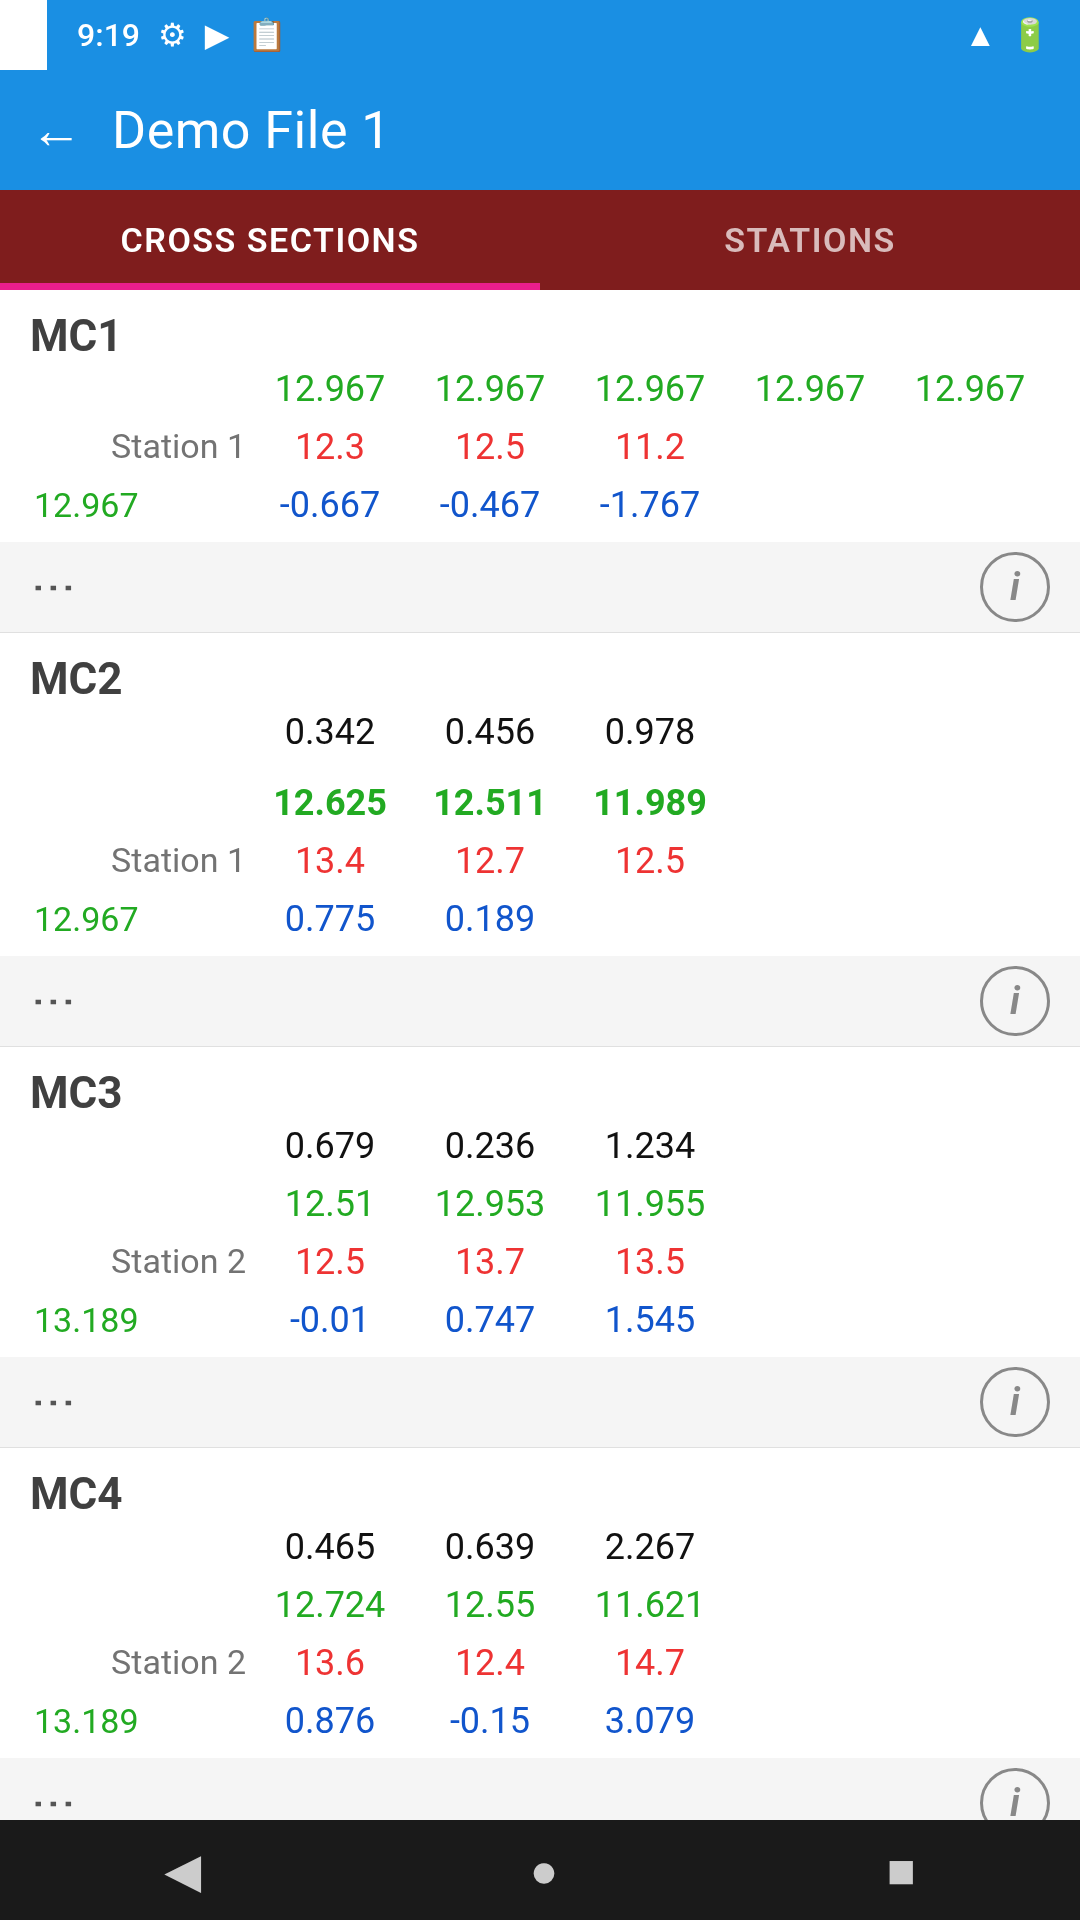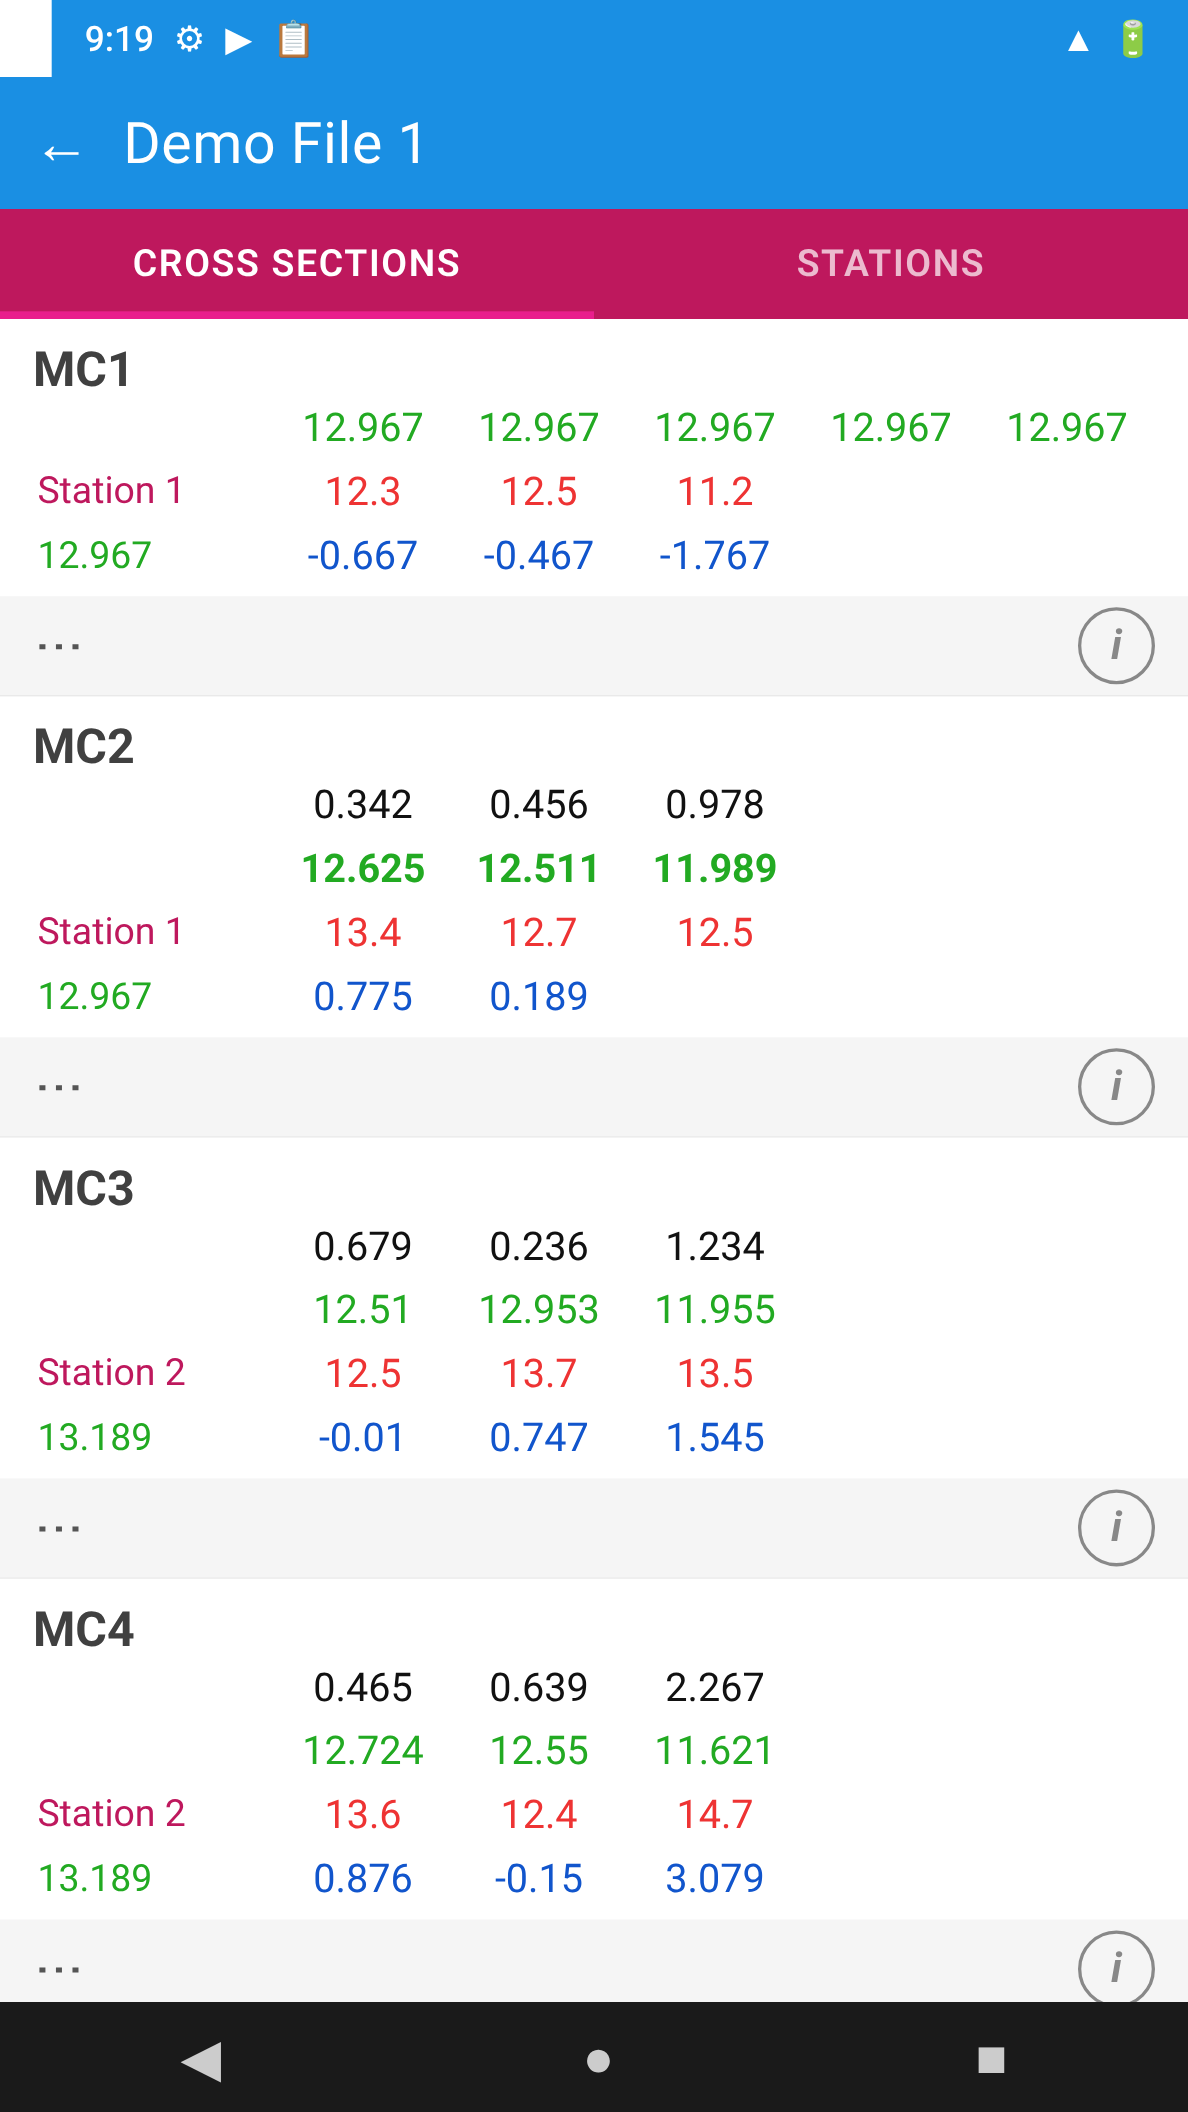--- a/index.html
+++ b/index.html
@@ -44,21 +44,21 @@
       letter-spacing: 0.5px;
     }
     .back-btn {
       font-size: 52px;
       cursor: pointer;
       color: white;
     }
 
     
     .tabs {
-      background: #be185d;
+      background: #7f1d1d;
       display: flex;
       height: 100px;
     }
     .tab {
       flex: 1;
       display: flex;
       align-items: center;
       justify-content: center;
       font-size: 34px;
       font-weight: 600;
@@ -97,23 +97,23 @@
       font-weight: 700;
       color: #404040;
       min-width: 220px;
     }
     .cell {
       padding: 6px 4px;
       font-size: 36px;
       text-align: center;
     }
     .cell.label-col {
-      text-align: left;
+      text-align: right;
       font-size: 34px;
-      color: #be185d;
+      color: #737373;
     }
     .cell.green { color: #22aa22; }
     .cell.red { color: #ee3333; }
     .cell.blue { color: #1155cc; }
     .cell.black { color: #111; }
     .cell.station-value {
       font-size: 34px;
       color: #22aa22;
       text-align: left;
       align-self: center;
@@ -236,21 +236,21 @@
     <div class="action-row">
       <span class="three-dots">⋮</span>
       <div class="info-btn">i</div>
     </div>
   </div>
 
   <div class="mc-section">
     <div class="mc-data-area">
       <div class="mc-name">MC2</div>
 
-      <div style="display:grid; grid-template-columns: 220px repeat(5, 1fr); margin-bottom:4px;">
+      <div style="display:grid; grid-template-columns: 220px repeat(5, 1fr); margin-bottom:17px;">
         <div></div>
         <div class="cell black">0.342</div>
         <div class="cell black">0.456</div>
         <div class="cell black">0.978</div>
         <div></div>
           <div></div>
       </div>
 
       <div style="display:grid; grid-template-columns: 220px repeat(5, 1fr); margin-bottom:4px;font-weight:bold;">
         <div></div>

